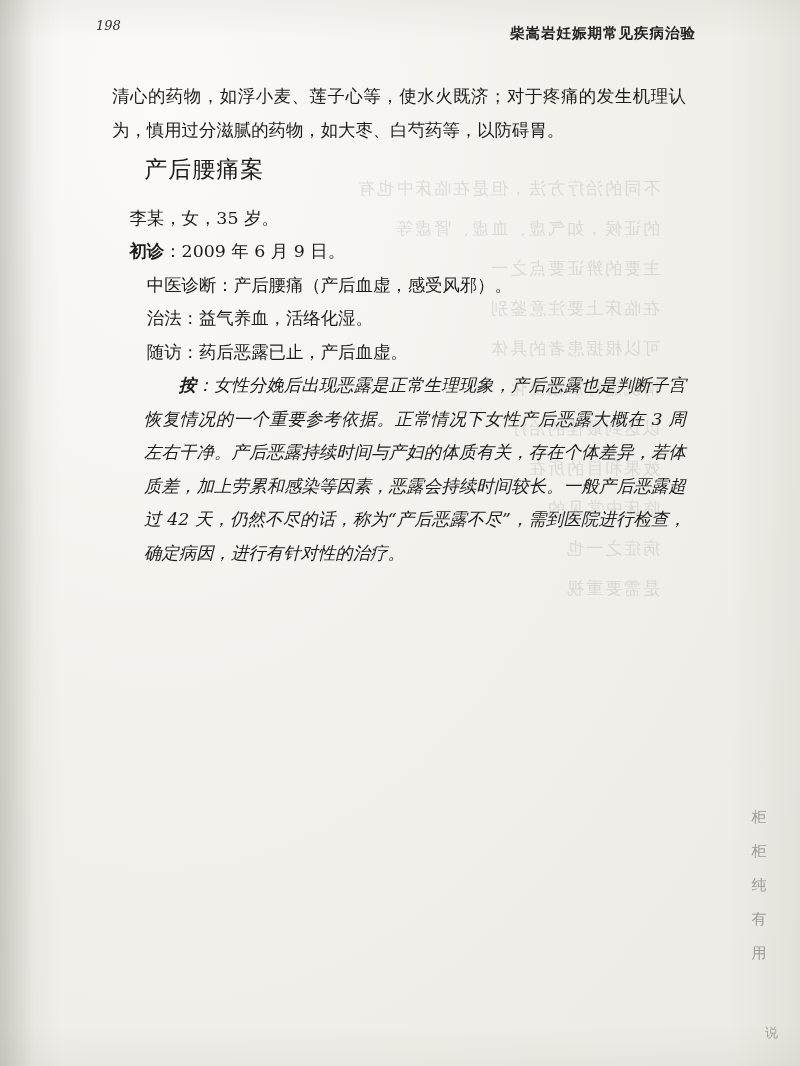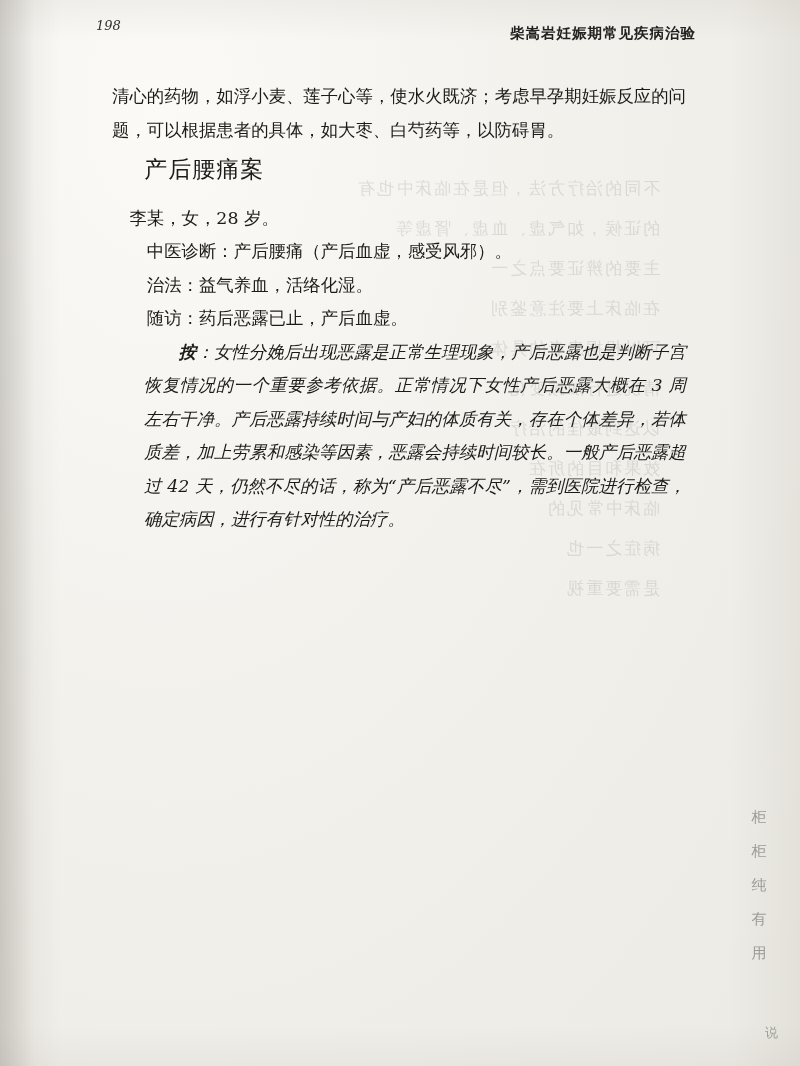--- a/index.html
+++ b/index.html
@@ -164,26 +164,27 @@
     <div>是需要重视</div>
   </div>
 
   <div class="header">
     <div class="folio">198</div>
     <div class="running-head">柴嵩岩妊娠期常见疾病治验</div>
   </div>
 
   <div class="body">
 
-    <p class="hang">清心的药物，如浮小麦、莲子心等，使水火既济；考虑早孕期妊娠反应的问题，可以根据患者的具体，如大枣、白芍药等，以防碍胃。</p>
+    <p class="hang">清心的药物，如浮小麦、莲子心等，使水火既济；对于疼痛的发生机理认为，慎用过分滋腻的药物，如大枣、白芍药等，以防碍胃。</p>
 
     <p class="case-title">产后腰痛案</p>
 
-    <p class="indent1">李某，女，28 岁。</p>
-
+    <p class="indent1">李某，女，35 岁。</p>
+
+    <p class="indent1"><span class="lab">初诊</span><span>：2009 年 6 月 9 日。</span></p>
 
 
     <p class="indent2"><span>中医诊断</span><span>：产后腰痛（产后血虚，感受风邪）。</span></p>
 
     <p class="indent2"><span>治法</span><span>：益气养血，活络化湿。</span></p>
 
 
     <p class="indent2"><span>随访</span><span>：药后恶露已止，产后血虚。</span></p>
 
     <p class="indent2 slant"><span class="note-lead">按</span><span class="note">：女性分娩后出现恶露是正常生理现象，产后恶露也是判断子宫恢复情况的一个重要参考依据。正常情况下女性产后恶露大概在 3 周左右干净。产后恶露持续时间与产妇的体质有关，存在个体差异，若体质差，加上劳累和感染等因素，恶露会持续时间较长。一般产后恶露超过 42 天，仍然不尽的话，称为“产后恶露不尽”，需到医院进行检查，确定病因，进行有针对性的治疗。</span></p>

